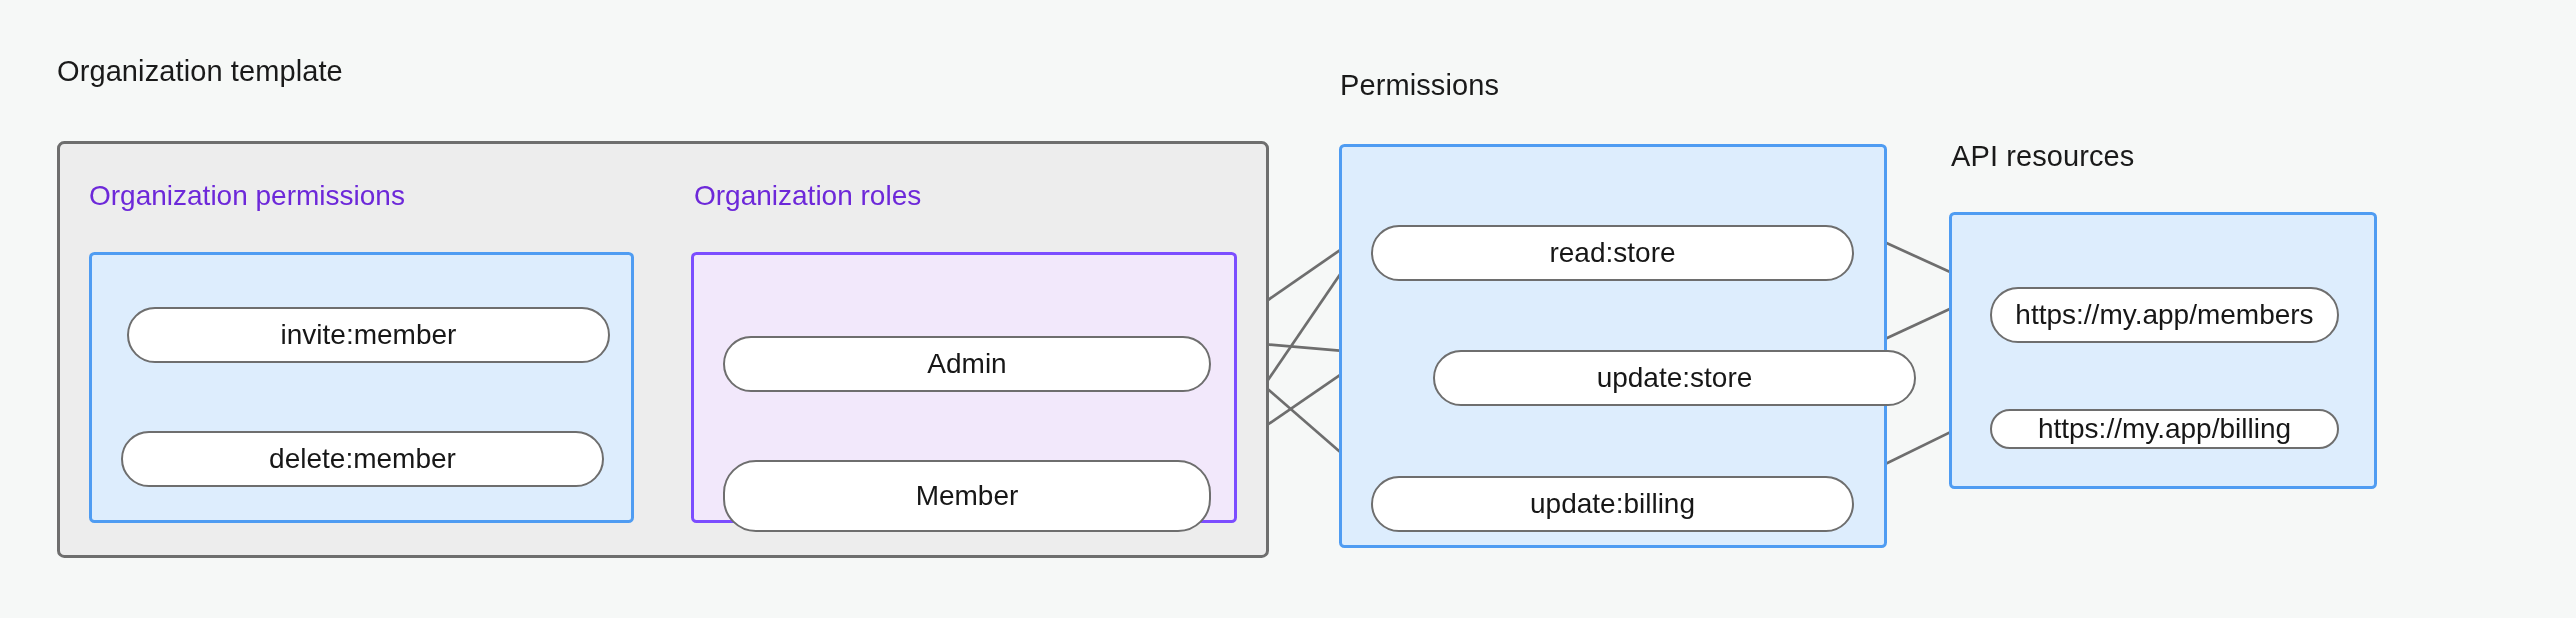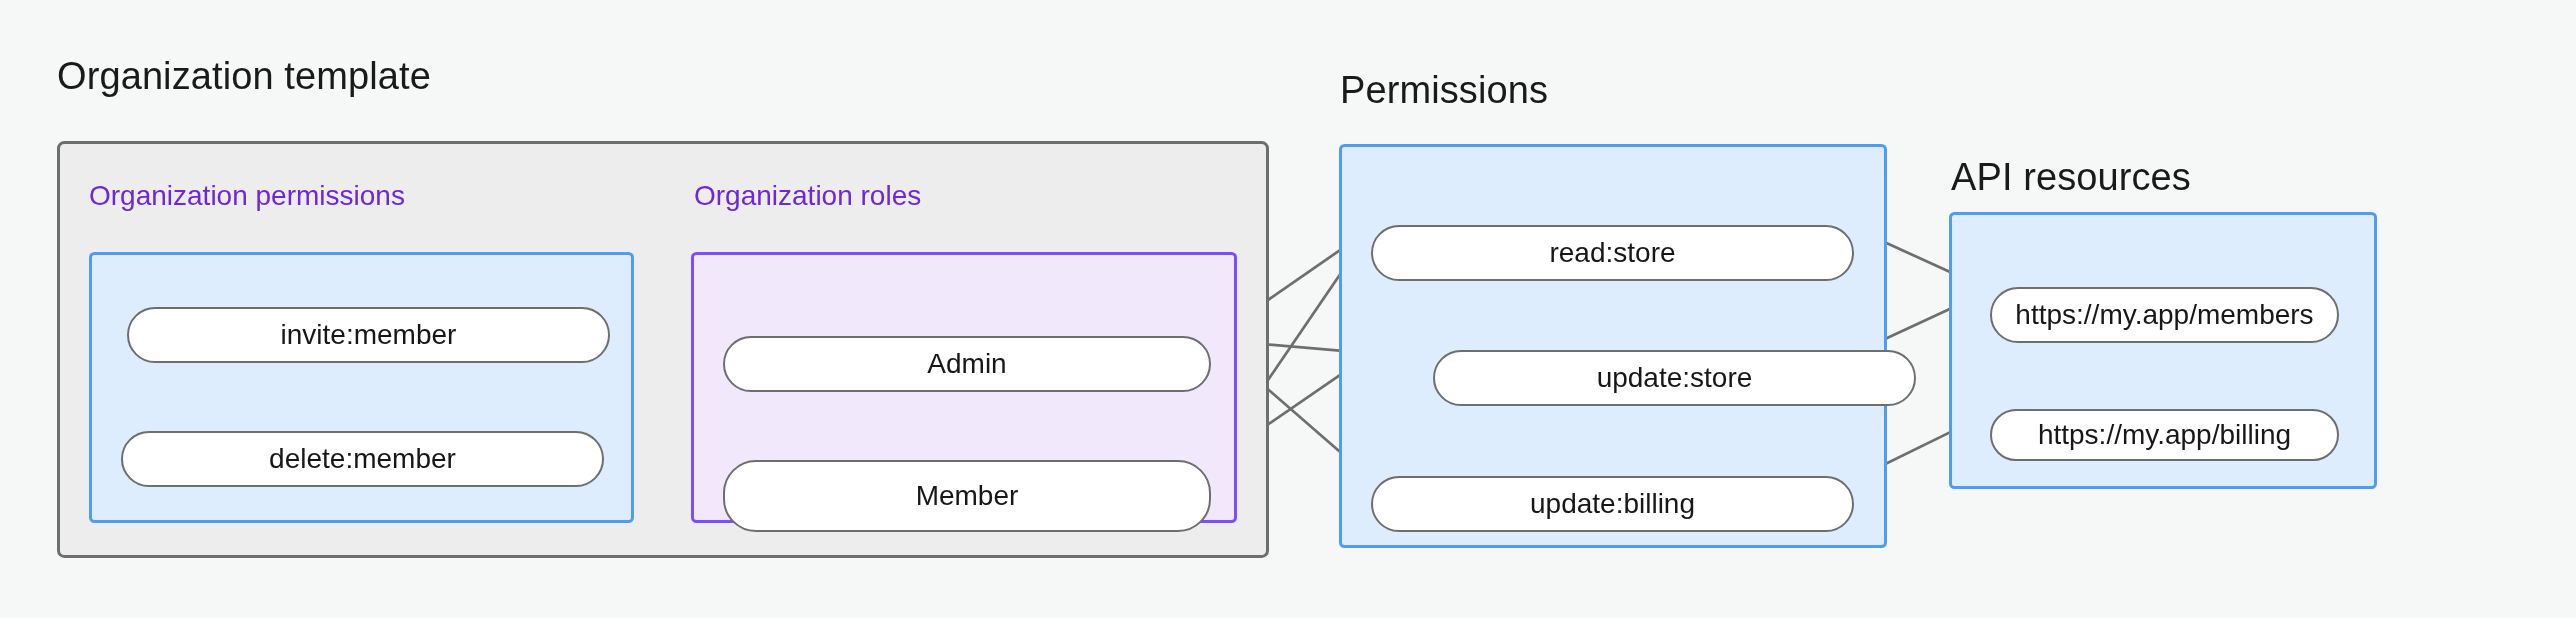--- a/index.html
+++ b/index.html
@@ -8,21 +8,21 @@
     background:#f6f8f7;
     font-family:"Liberation Sans", sans-serif;
     overflow:hidden;
     position:relative;
   }
   #stage{position:absolute;inset:0;}
 
   
   .heading{
     position:absolute;
-    font-size:38px;
+    font-size:29px;
     color:#1a1a1a;
     white-space:nowrap;
     letter-spacing:0.1px;
   }
   .sub-heading{
     position:absolute;
     font-size:28px;
     color:#6d28d9;
     white-space:nowrap;
   }
@@ -119,22 +119,22 @@
   <div class="heading" style="left:1340px;top:69px;">Permissions</div>
 
   <div class="box box-blue" style="left:1339px;top:144px;width:548px;height:404px;"></div>
 
   <div class="pill" style="left:1371px;top:201px;width:483px;height:56px;">read:store</div>
 
   <div class="pill" style="left:1433px;top:326px;width:483px;height:56px;">update:store</div>
 
   <div class="pill" style="left:1371px;top:452px;width:483px;height:56px;">update:billing</div>
 
-  <div class="heading" style="left:1951px;top:156px;text-align:center;">API resources</div>
+  <div class="heading" style="left:1951px;top:140px;text-align:center;">API resources</div>
 
   <div class="box box-blue" style="left:1949px;top:212px;width:428px;height:277px;"></div>
 
   <div class="pill" style="left:1990px;top:263px;width:349px;height:56px;">https://my.app/members</div>
 
-  <div class="pill" style="left:1990px;top:385px;width:349px;height:52px;">https://my.app/billing</div>
+  <div class="pill" style="left:1990px;top:385px;width:349px;height:40px;">https://my.app/billing</div>
 
 </div>
 
 
 </body></html>

